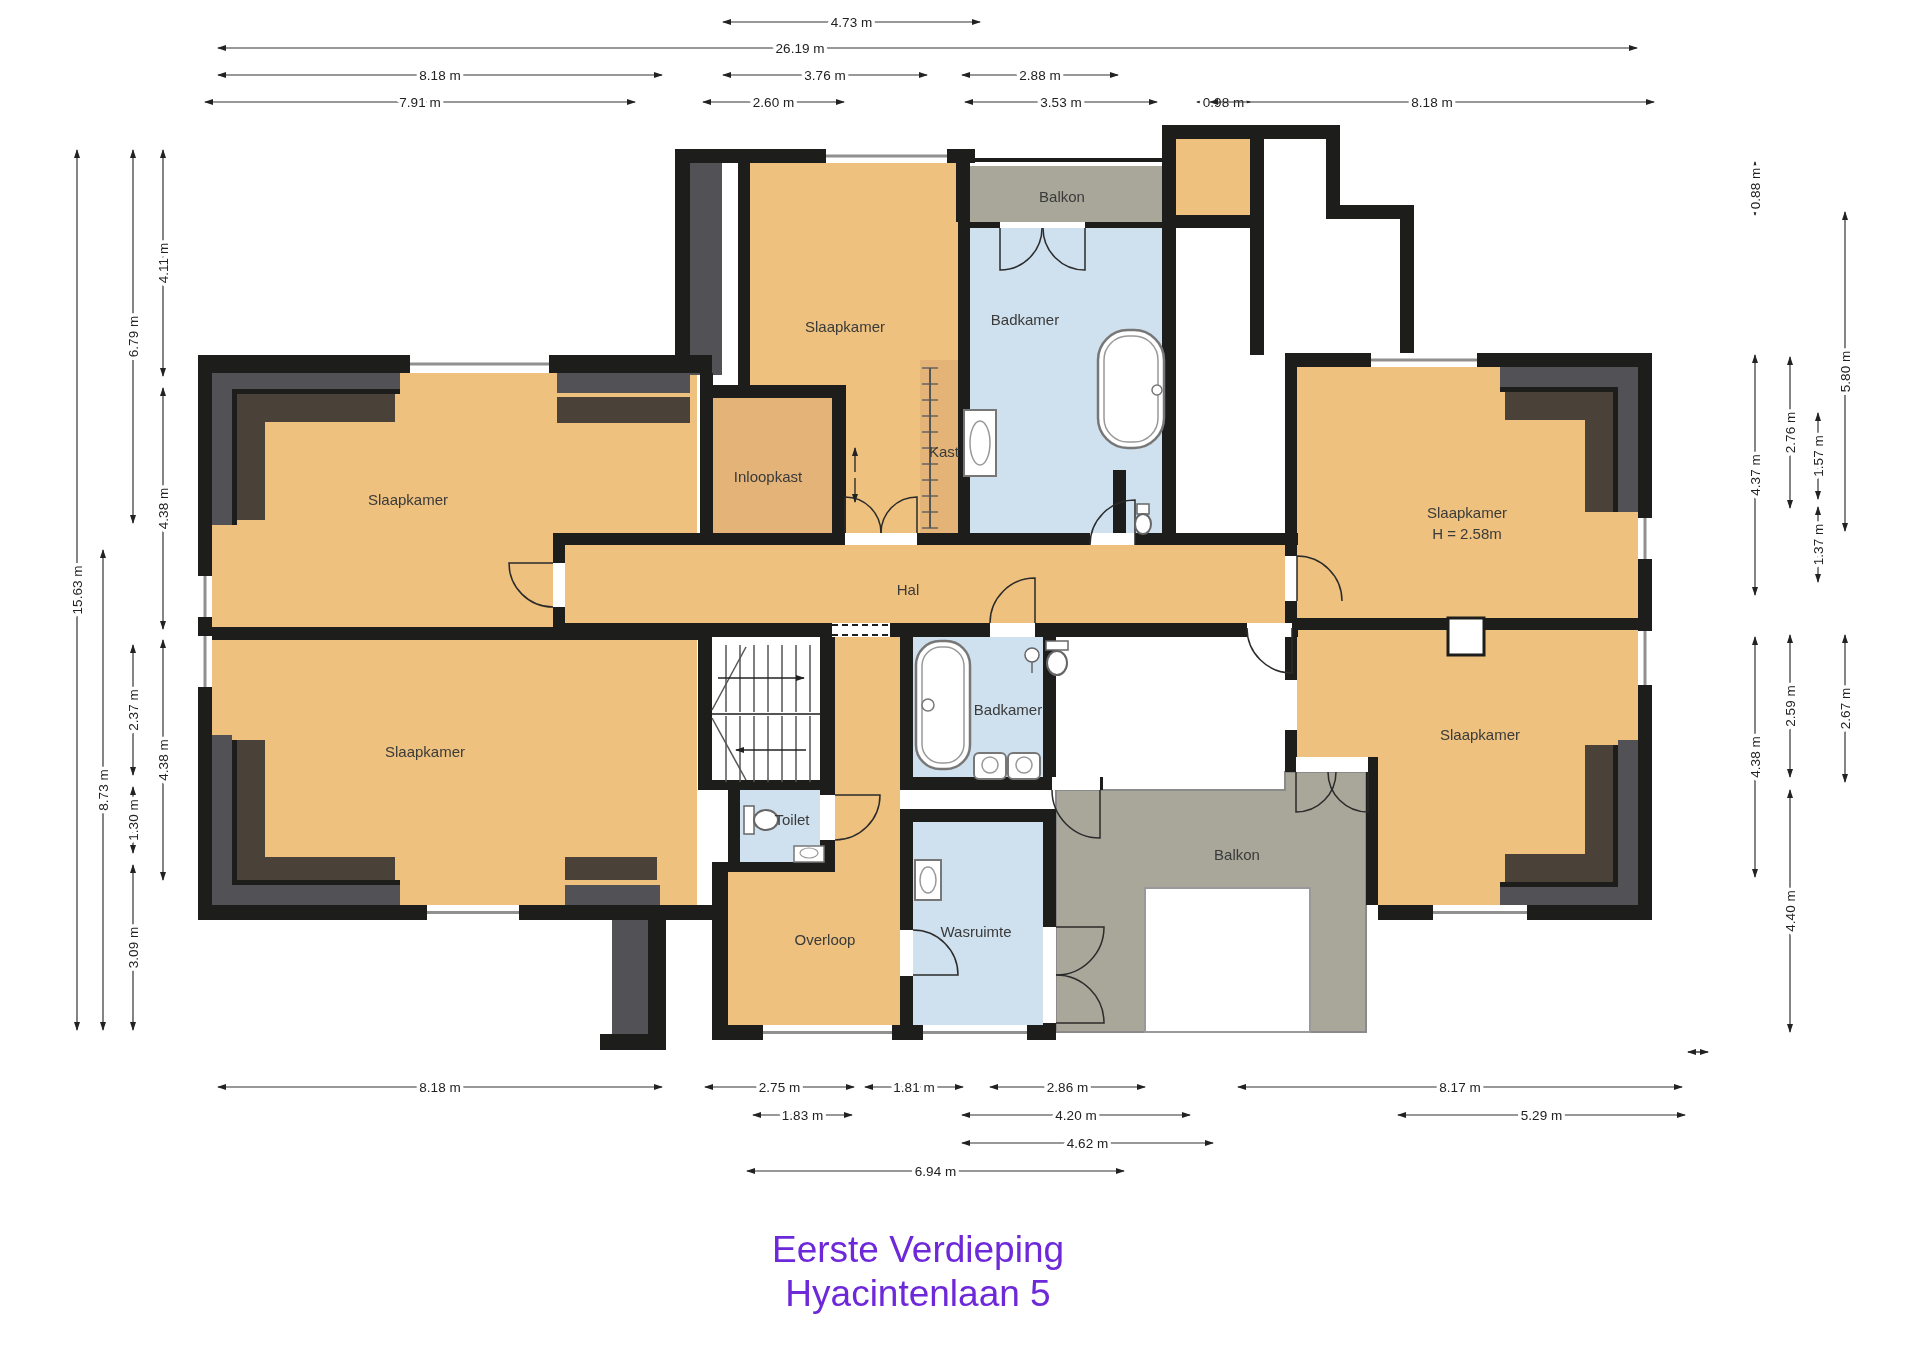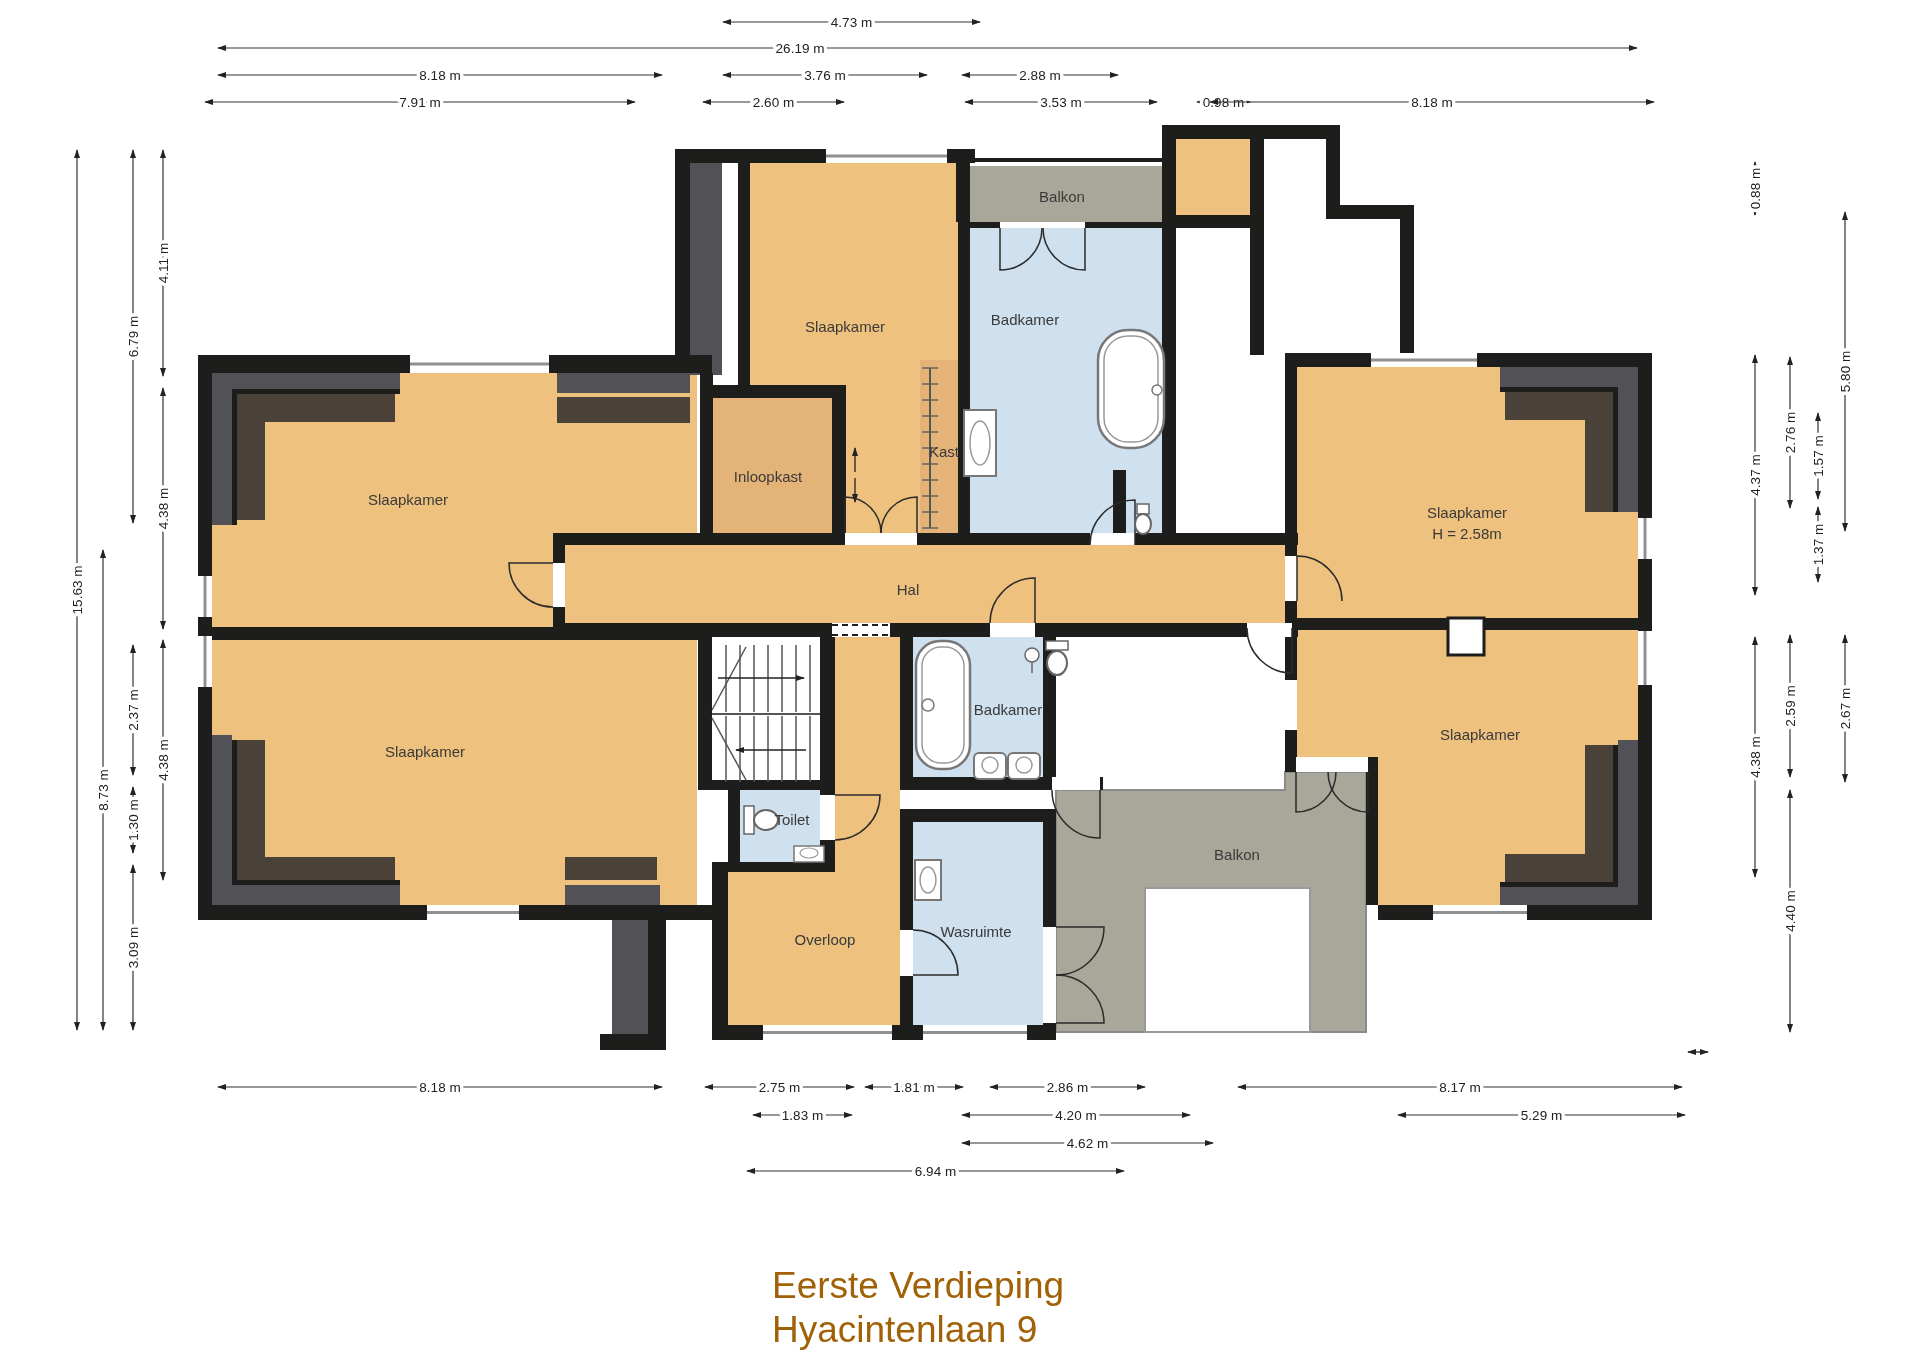--- a/index.html
+++ b/index.html
@@ -3,21 +3,21 @@
 <meta charset="utf-8">
 <style>
   html,body{margin:0;padding:0;background:#fff;}
   .canvas{position:relative;width:1920px;height:1358px;background:#fff;overflow:hidden;
           font-family:"Liberation Sans",sans-serif;}
   svg{position:absolute;left:0;top:0;}
   svg text{font-family:"Liberation Sans",sans-serif;}
   .roomtext{fill:#3a3a3a;font-size:15px;}
   .dimtext{fill:#222;font-size:13.5px;paint-order:stroke;stroke:#fff;stroke-width:7px;stroke-linejoin:round;}
   .title{position:absolute;left:918px;top:1228px;transform:translateX(-50%);
-         text-align:left;font-size:37px;line-height:1.18;color:#a16207;white-space:nowrap;margin-top:36px;}
+         text-align:center;font-size:37px;line-height:1.18;color:#6d28d9;white-space:nowrap;}
 </style>
 </head>
 <body>
 
 <div class="canvas">
   <svg id="plan-svg" width="1920" height="1358" viewBox="0 0 1920 1358">
     <defs>
       <marker id="ah" markerWidth="10" markerHeight="8" refX="8" refY="3" orient="auto" markerUnits="userSpaceOnUse">
         <path d="M0,0 L9,3 L0,6 Z" fill="#222"></path>
       </marker>
@@ -359,15 +359,15 @@
         <text x="976" y="937" text-anchor="middle" class="roomtext">Wasruimte</text>
         <text x="1237" y="860" text-anchor="middle" class="roomtext">Balkon</text>
         <text x="1467" y="518" text-anchor="middle" class="roomtext">Slaapkamer</text>
         <text x="1467" y="539" text-anchor="middle" class="roomtext" font-size="13">H = 2.58m</text>
         <text x="1480" y="740" text-anchor="middle" class="roomtext">Slaapkamer</text>
       </g>
     </svg>
 
   <div class="title">
     <div>Eerste Verdieping</div>
-    <div>Hyacintenlaan 9</div>
+    <div>Hyacintenlaan 5</div>
   </div>
 </div>
 
 </body></html>

